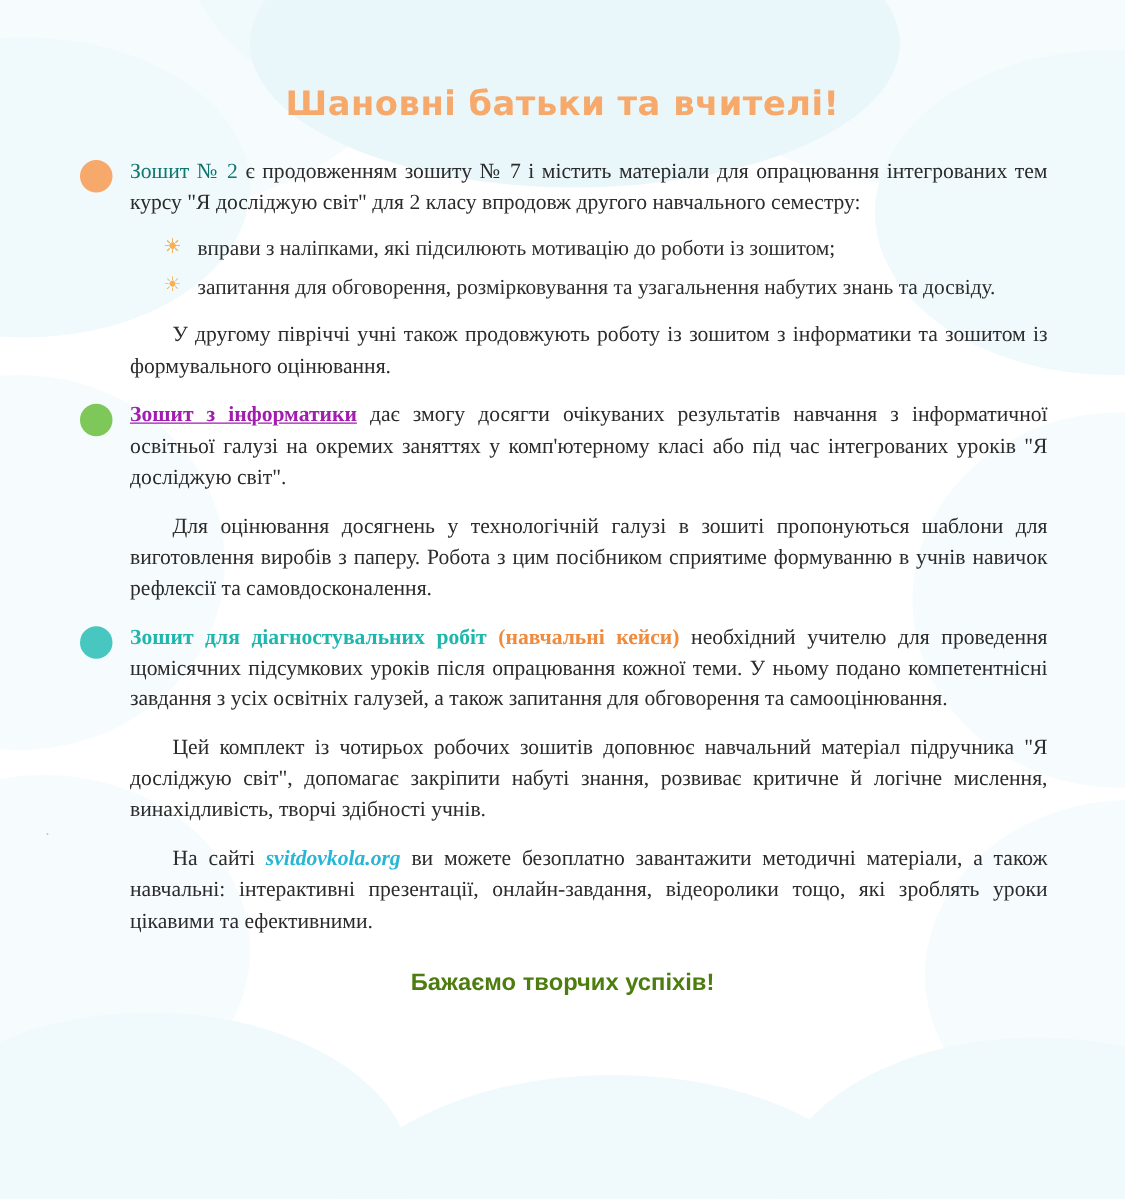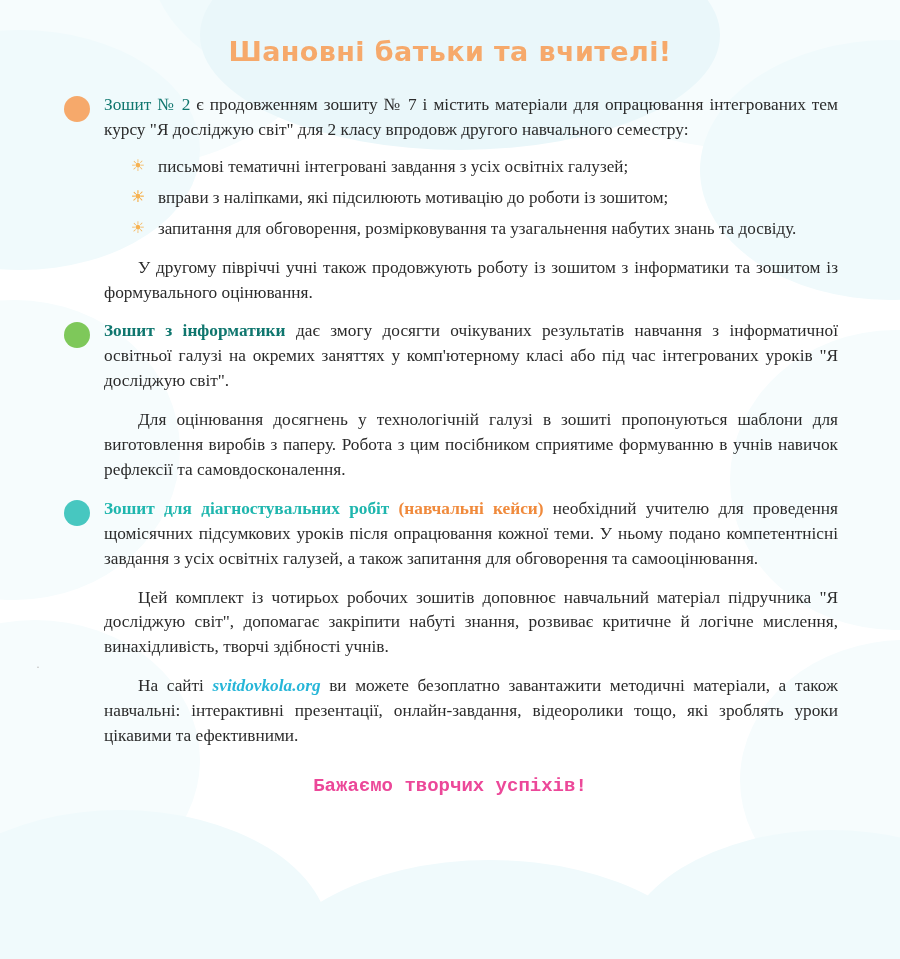--- a/index.html
+++ b/index.html
@@ -33,21 +33,21 @@
     background: #eaf7fa;
     border-radius: 50%;
   }
   .cloud.soft { background: #f0fafc; }
   .cloud.softer { background: #f6fcfd; }
 
   
   .content {
     position: relative;
     z-index: 5;
-    padding: 24px 62px 30px 62px;
+    padding: 56px 62px 30px 62px;
     box-sizing: border-box;
   }
 
   .doc-title {
     text-align: center;
     color: #f6a96b;
     font-family: "DejaVu Sans", sans-serif;
     font-weight: bold;
     font-size: 27px;
     letter-spacing: .4px;
@@ -74,21 +74,21 @@
   p {
     margin: 0 0 12px 0;
     font-size: 17.3px;
     line-height: 1.44;
     text-align: justify;
     text-justify: inter-word;
   }
   .indent { text-indent: 34px; }
 
   .hl-orange { color: #0f766e; font-weight: normal; }
-  .hl-green  { color: #0f766e; font-weight: bold; }
+  .hl-green  { color: #a21caf; font-weight: bold; text-decoration: underline; }
   .hl-teal   { color: #1fb6ae; font-weight: bold; }
   .hl-teal-2 { color: #f08a3c; font-weight: bold; }
 
   .link {
     color: #27b6d8;
     font-weight: bold;
     text-decoration: none;
     font-style: italic;
   }
 
@@ -112,22 +112,22 @@
     width: 16px;
     height: 16px;
     color: #f6b252;
     font-size: 16px;
     line-height: 16px;
     text-align: center;
   }
 
   .closing {
     text-align: center;
-    color: #ec4899;
-    font-family: Liberation Mono, monospace;
+    color: #4d7c0f;
+    font-family: Liberation Sans, sans-serif;
     font-weight: bold;
     font-size: 19px;
     margin-top: 26px;
   }
 
   .tiny-mark {
     position: absolute;
     left: 36px;
     top: 660px;
     color: #bbb;
@@ -160,21 +160,20 @@
 
     <h1 class="doc-title">Шановні батьки та вчителі!</h1>
 
     <div class="block">
       <span class="bullet-dot dot-orange"></span>
       <p><span class="hl-orange">Зошит № 2</span><span> є продовженням зошиту № 7 і містить матеріали для опрацювання інтегрованих тем курсу "Я досліджую світ" для 2 класу впродовж другого навчального семестру:</span></p>
 
       <ul class="sun-list">
         <li>
           <span class="sun">☀</span>
-          <span>письмові тематичні інтегровані завдання з усіх освітніх галузей;</span>
         </li>
         <li>
           <span class="sun">☀</span>
         </li>
         <li>
           <span class="sun">☀</span>
           <span>вправи з наліпками, які підсилюють мотивацію до роботи із зошитом;</span>
         </li>
         <li>
           <span class="sun">☀</span>

